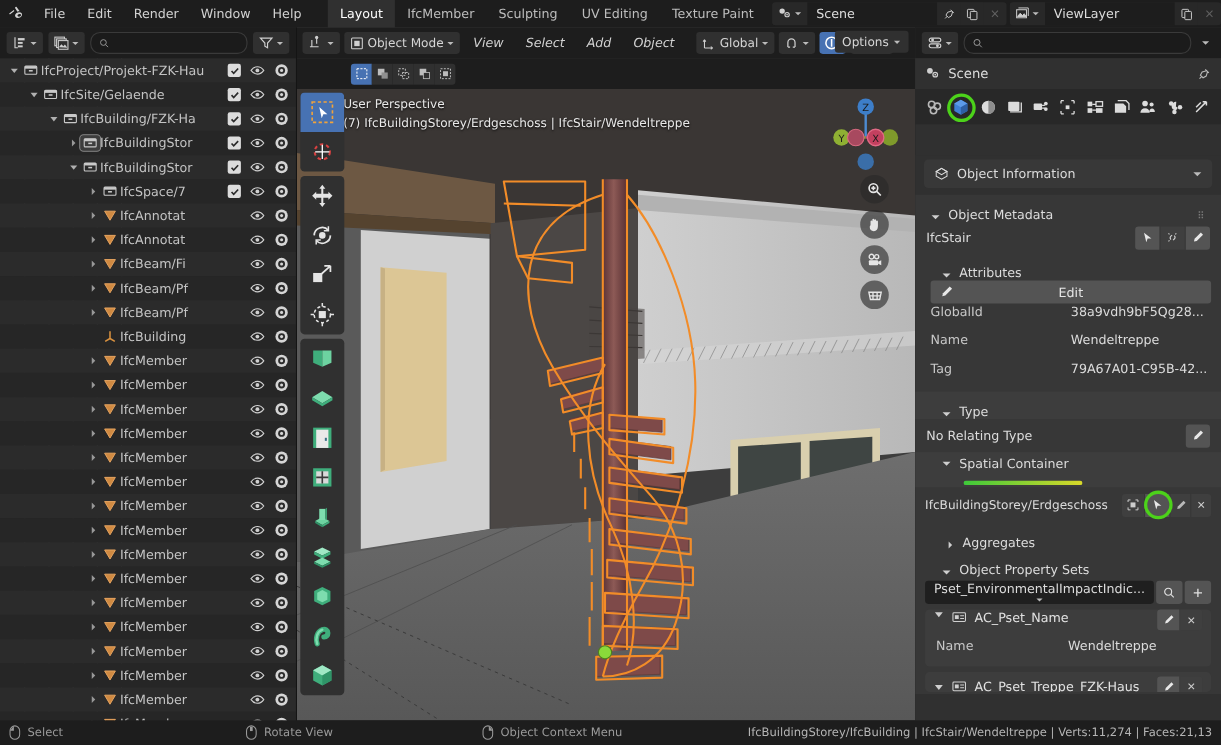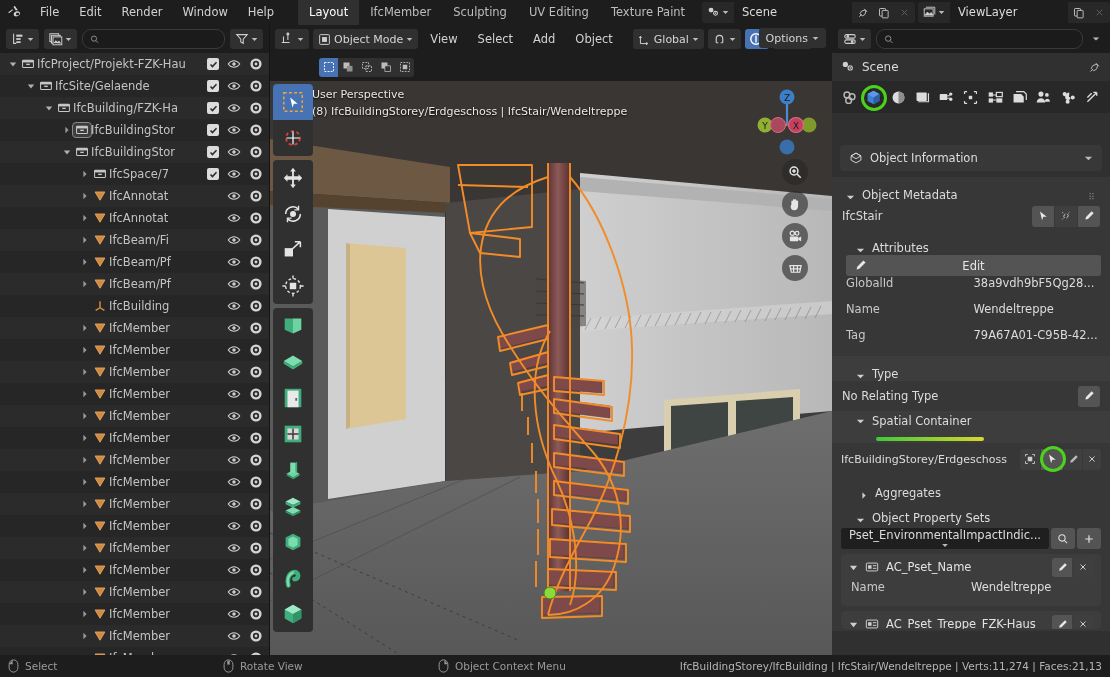--- a/index.html
+++ b/index.html
@@ -52,21 +52,21 @@
 
   
   #viewport { position:absolute; left:270px; top:25px; width:562px; height:630px;
     background:#393939; overflow:hidden; }
   #vp-header { height:28px; background:#1d1d1d; display:flex; align-items:center;
     padding:0 5px; gap:4px; }
   #vp-header2 { height:28px; background:#1d1d1d; display:flex; align-items:center;
     padding:0 5px; }
   .vp-btn { height:20px; display:flex; align-items:center; gap:3px; padding:0 5px;
     background:#303030; border-radius:3px; color:#d5d5d5; font-size:11px; }
-  .vp-menu { padding:0 8px; color:#d2d2d2; font-size:11.5px; line-height:20px; }
+  .vp-menu { padding:0 8px; color:#d2d2d2; font-size:11.5px; line-height:20px;font-style:italic; }
   .sel-modes { display:flex; gap:0; margin-left:44px; }
   .sel-mode { width:19px; height:19px; background:#303030; display:flex;
     align-items:center; justify-content:center; }
   .sel-mode:first-child { border-radius:3px 0 0 3px; background:#4772b3; }
   .sel-mode:last-child { border-radius:0 3px 3px 0; }
   #vp-canvas { position:absolute; top:56px; left:0; right:0; bottom:0; overflow:hidden; }
   .vp-overlay-text { position:absolute; left:42px; top:5px; color:#e8e8e8;
     font-size:11px; text-shadow:0 1px 2px #000; line-height:17px; pointer-events:none; }
   #toolbar-left { position:absolute; left:3px; top:3px; width:40px; }
   .tl-grp { background:#303030; border-radius:4px; margin-bottom:4px; overflow:hidden; }
@@ -1363,21 +1363,21 @@
         <polygon points="272,516 332,515 332,535 272,537"></polygon>
 
         <path d="M252,312 L252,330 M258,336 L258,354 M262,362 L262,382 M266,390 L266,412 M268,418 L268,442 M268,448 L268,474 M266,480 L266,506"></path>
       </g>
 
       <circle cx="280" cy="512" r="6" fill="#8ada3a" stroke="#4f7e1e" stroke-width="1"></circle>
     </svg>
 
     <div class="vp-overlay-text">
       <div>User Perspective</div>
-      <div>(8) IfcBuildingStorey/Erdgeschoss | IfcStair/Wendeltreppe</div>
+      <div>(7) IfcBuildingStorey/Erdgeschoss | IfcStair/Wendeltreppe</div>
     </div>
 
     <div id="toolbar-left">
       <div class="tl-grp">
         <div class="tl-btn active">
           <svg width="24" height="24" viewBox="0 0 26 26">
               <rect x="3" y="3" width="20" height="20" fill="none" stroke="#f0a33c" stroke-width="1.6" stroke-dasharray="3.2 2.4"></rect>
               <path d="M10 8l8 7h-4l-1.6 4z" fill="#fff"></path>
             </svg>
         </div>
@@ -1798,21 +1798,21 @@
             </svg>
         </div>
         <div class="ibtn" style="border-radius:3px;width:24px">
           <svg width="12" height="12" viewBox="0 0 16 16" stroke="#e0e0e0" stroke-width="1.6">
               <path d="M8 3v10M3 8h10"></path>
             </svg>
         </div>
       </div>
 
       <div class="pbox" style="margin:5px 9px 0 9px;background:#3d3d3d">
-        <div style="height:26px;display:flex;align-items:center;gap:7px;padding:0 8px">
+        <div style="height:26px;display:flex;align-items:flex-start;gap:7px;padding:0 8px">
           <svg width="9" height="9" viewBox="0 0 10 10" fill="#cfcfcf">
               <path d="M1 3h8L5 8z"></path>
             </svg>
           <svg width="14" height="14" viewBox="0 0 16 16" fill="none" stroke="#d0d0d0" stroke-width="1.1">
               <rect x="1.5" y="3.5" width="13" height="9" rx="1"></rect>
               <rect x="3.5" y="6" width="4" height="4" fill="#d0d0d0" stroke="none"></rect>
               <path d="M9 6.5h4M9 9.5h4"></path>
             </svg>
           <span style="color:#e2e2e2">AC_Pset_Name</span>
           <div style="margin-left:auto;display:flex;gap:1px">

